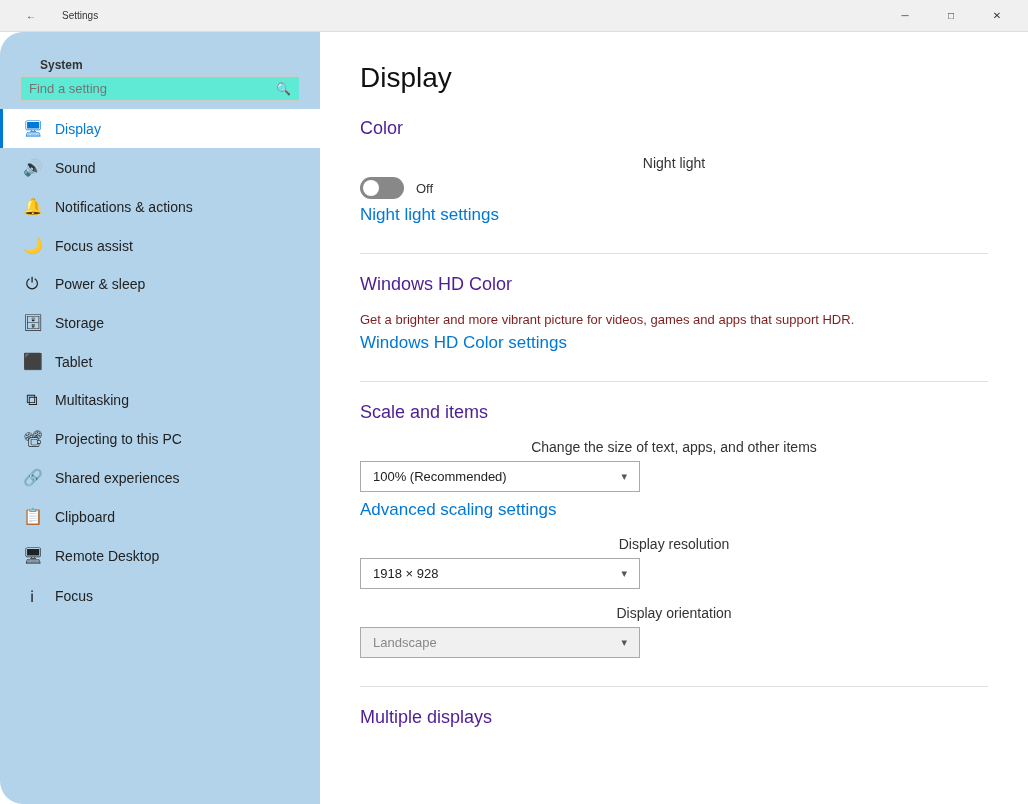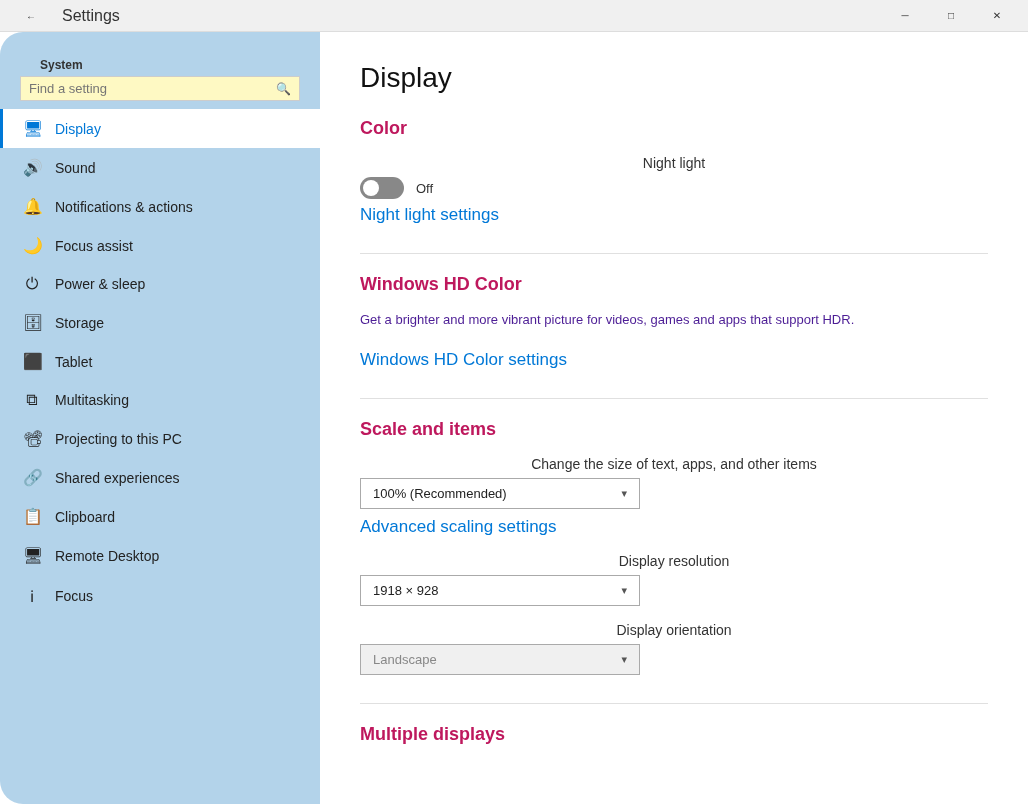--- a/index.html
+++ b/index.html
@@ -5,38 +5,38 @@
     * { box-sizing: border-box; margin: 0; padding: 0; }
     body { font-family: 'Segoe UI', Arial, sans-serif; font-size: 14px; background: #fff; display: flex; flex-direction: column; height: 804px; width: 1028px; overflow: hidden; }
 
     
     .titlebar {
       display: flex; align-items: center; justify-content: space-between;
       height: 32px; background: #f0f0f0; padding: 0 8px; flex-shrink: 0;
       border-bottom: 1px solid #ddd;
     }
     .titlebar-left { display: flex; align-items: center; gap: 8px; }
-    .titlebar-title { font-size: 16px; color: #333; }
+    .titlebar-title { font-size: 10px; color: #333; }
     .titlebar-controls { display: flex; }
     .titlebar-btn {
       width: 46px; height: 32px; display: flex; align-items: center; justify-content: center;
       background: transparent; border: none; cursor: pointer; font-size: 10px; color: #333;
     }
 
     
     .app-body { display: flex; flex: 1; overflow: hidden; border-radius: 23px; }
 
     
     .sidebar {
       width: 320px; background: #b3d3ea; flex-shrink: 0; display: flex; flex-direction: column;
       overflow-y: auto; overflow-x: hidden;
     }
     .sidebar-header { padding: 16px 20px 8px 20px; }
     .search-box {
-      display: flex; align-items: center; background: #fef9c3; border: 1px solid #ccc;
+      display: flex; align-items: center; background: #5eead4; border: 1px solid #ccc;
       padding: 4px 8px; width: 100%;
     }
     .search-input {
       border: none; outline: none; width: 100%; font-size: 13px; background: transparent;
     }
     .search-icon { color: #555; font-size: 12px; margin-left: 4px; }
 
     .sidebar-section-label { font-size: 12px; font-weight: 700; color: #333; padding: 10px 20px 4px 20px; }
 
     .nav-item {
@@ -44,26 +44,26 @@
       padding: 10px 20px; cursor: pointer; color: #222; font-size: 14px;
       border-left: 3px solid transparent;
     }
     .nav-item.active { background: #fff; border-left: 3px solid #0078d7; color: #0078d7; }
     .nav-icon { width: 18px; text-align: center; font-size: 16px; flex-shrink: 0; }
 
     
     .content { flex: 1; overflow-y: auto; padding: 30px 40px; background: #fff; }
     .page-title { font-size: 28px; font-weight: 300; color: #111; margin-bottom: 24px; }
 
-    .section-heading { font-size: 18px; font-weight: 700; color: #be185d; margin-bottom: 16px; }
+    .section-heading { font-size: 18px; font-weight: 400; color: #4c1d95; margin-bottom: 16px; }
 
     .subsection { margin-bottom: 28px; }
 
     .label { font-size: 14px; color: #333; margin-bottom: 6px; text-align: center; }
-    .sublabel { font-size: 13px; color: #4c1d95; margin-bottom: 21px; line-height: 1.4; }
+    .sublabel { font-size: 13px; color: #7f1d1d; margin-bottom: 4px; line-height: 1.4; }
 
     
     .toggle-row { display: flex; align-items: center; gap: 12px; margin-bottom: 6px; }
     .toggle {
       width: 44px; height: 22px; background: #777; border-radius: 11px; position: relative;
       cursor: pointer; flex-shrink: 0;
     }
     .toggle.off { background: #888; }
     .toggle-knob {
       position: absolute; width: 16px; height: 16px; background: #fff; border-radius: 50%;

